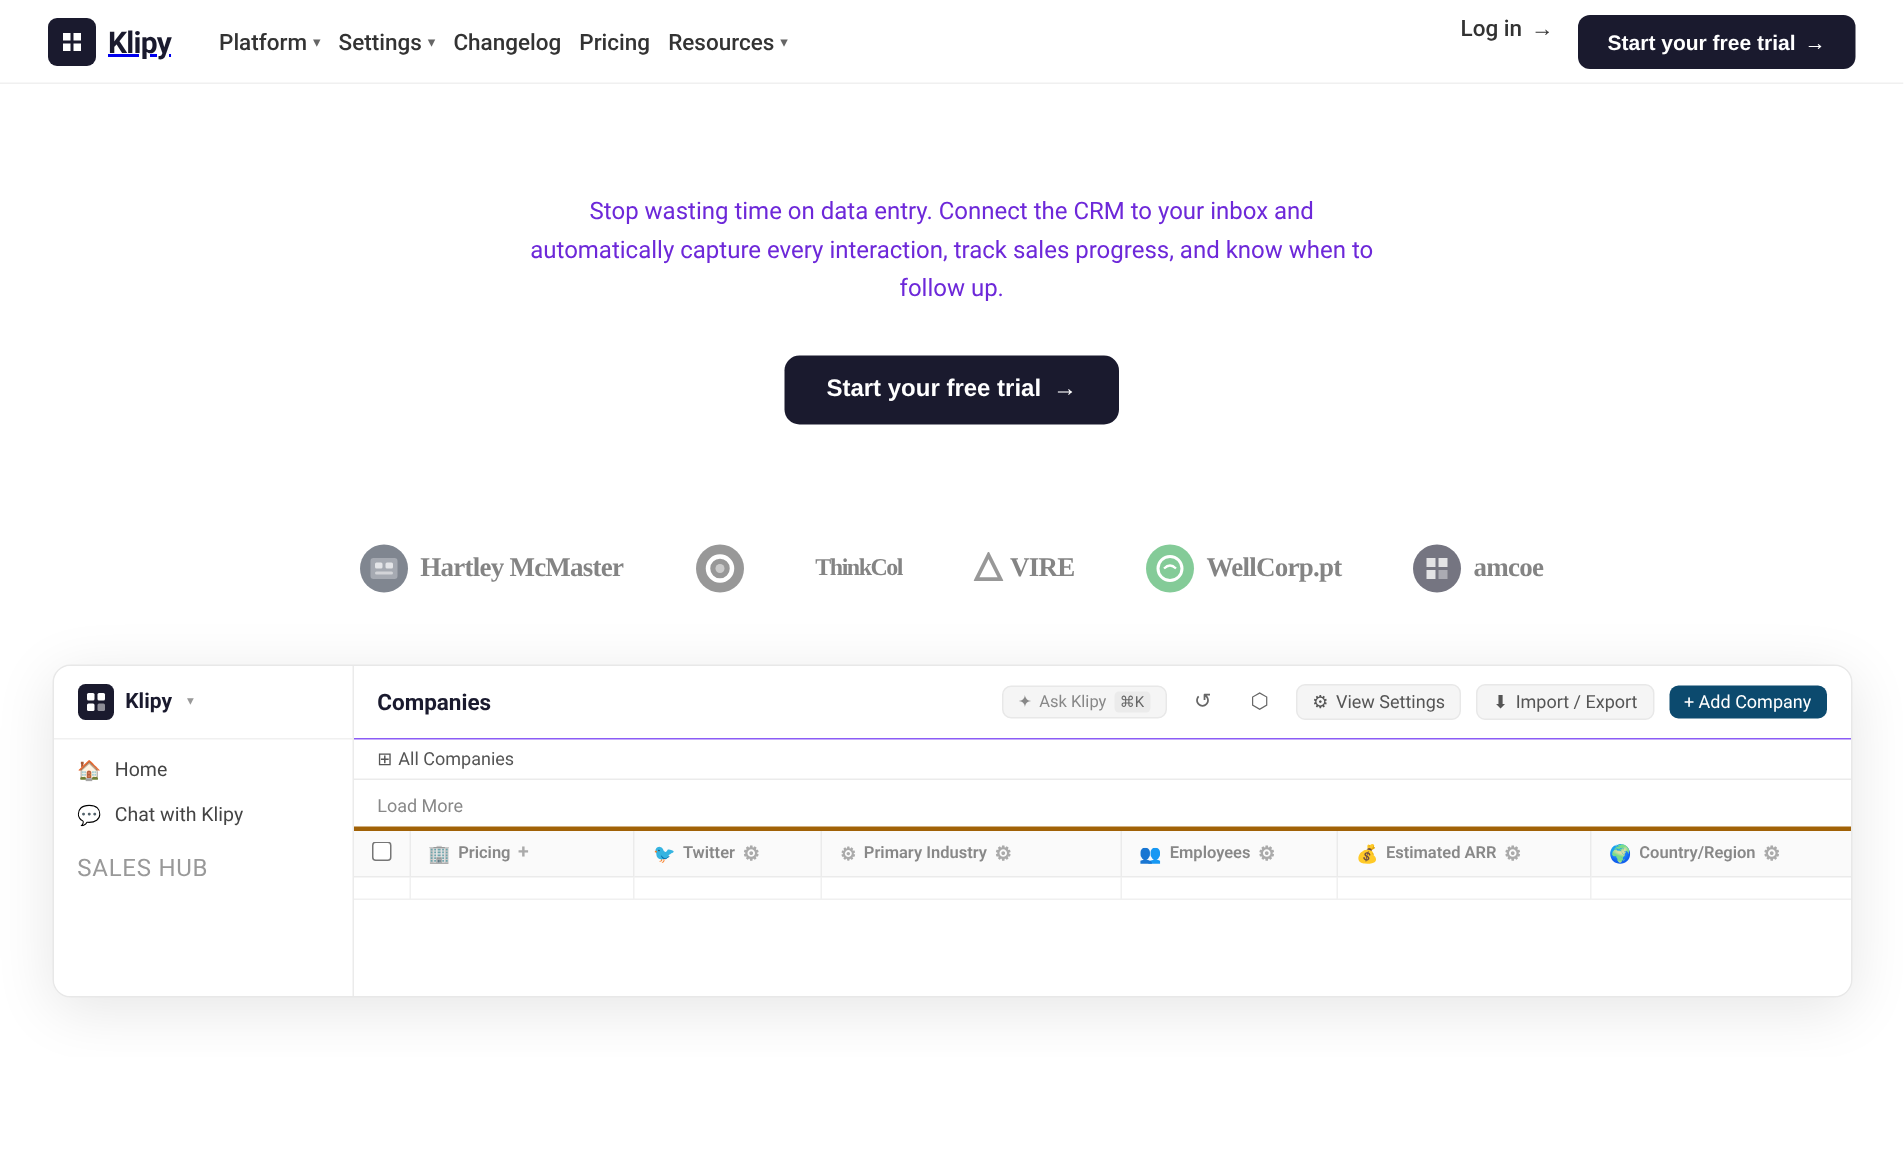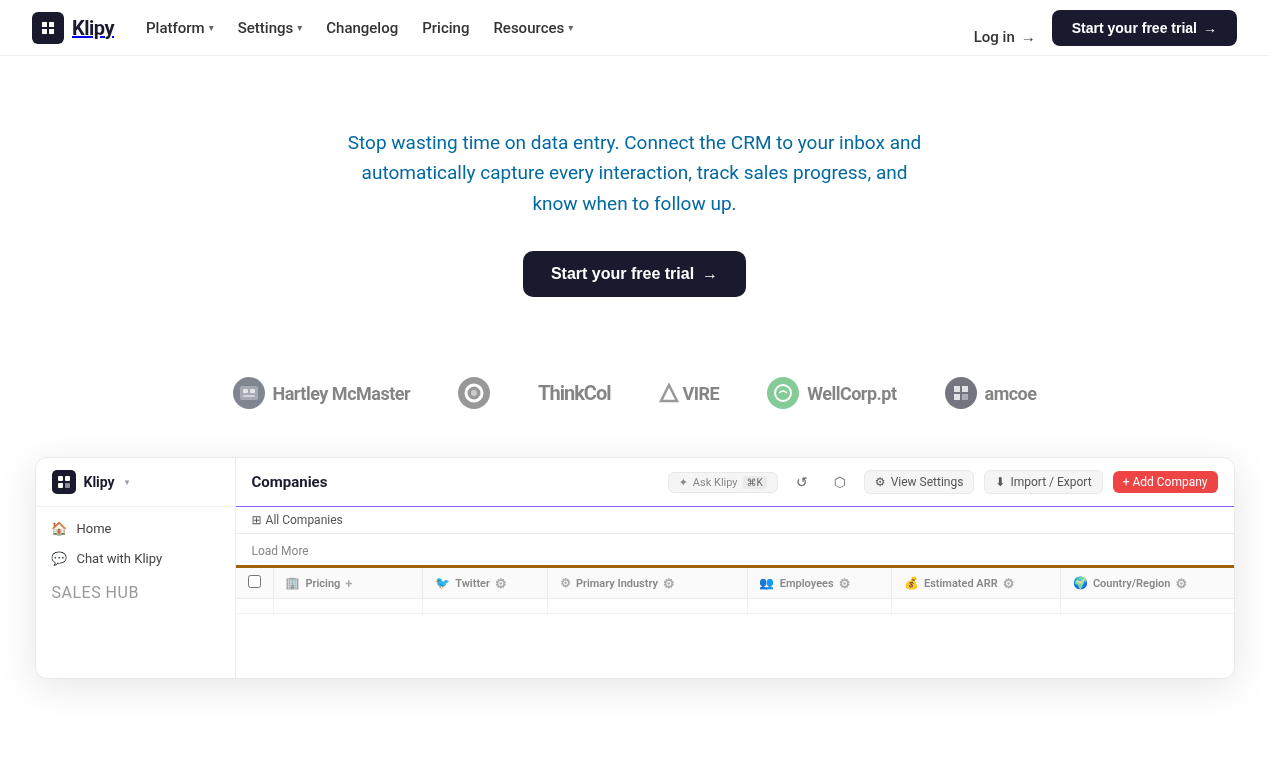--- a/index.html
+++ b/index.html
@@ -47,39 +47,39 @@
     }
     .logo-text {
       font-size: 20px;
       font-weight: 700;
       color: #1a1a2e;
       letter-spacing: -0.5px;
     }
     .nav-links {
       display: flex;
       align-items: center;
-      gap: 24px;
+      gap: 12px;
       list-style: none;
     }
     .nav-links li a {
       text-decoration: none;
       color: #333;
       font-size: 15px;
       font-weight: 500;
       display: flex;
       align-items: center;
       gap: 4px;
     }
     .chevron-icon {
       font-size: 10px;
       color: #666;
     }
     .nav-right {
       display: flex;
-      align-items: flex-end;
+      align-items: flex-start;
       gap: 16px;
     }
     .btn-login {
       text-decoration: none;
       color: #333;
       font-size: 15px;
       font-weight: 500;
       display: flex;
       align-items: center;
       gap: 6px;
@@ -120,22 +120,22 @@
       font-weight: 800;
       line-height: 1.05;
       color: #1a1a2e;
       letter-spacing: -2px;
       margin-bottom: 28px;
     }
     .hero-title-line2 .accent2 {
       color: #5b5bd6;
     }
     .hero-subtitle {
-      font-size: 19px;
-      color: #0369a1;
+      font-size: 16px;
+      color: #6d28d9;
       line-height: 1.6;
       max-width: 580px;
       margin: 0 auto 32px;
     }
     .hero-cta {
       display: inline-flex;
       align-items: center;
       gap: 8px;
       background: #1a1a2e;
       color: #fff;
@@ -155,20 +155,21 @@
       justify-content: center;
       gap: 48px;
       padding: 32px 32px 48px;
       flex-wrap: wrap;
     }
     .logo-brand {
       display: flex;
       align-items: center;
       gap: 8px;
       opacity: 0.6;
+      font-family: Liberation Serif, serif;
     }
     .logo-brand-text {
       font-size: 18px;
       font-weight: 700;
       color: #333;
       letter-spacing: -0.5px;
     }
     .logo-brand-icon {
       width: 32px;
       height: 32px;
@@ -293,21 +294,21 @@
       border-radius: 6px;
       padding: 4px 10px;
       cursor: pointer;
     }
     .toolbar-btn-primary {
       display: flex;
       align-items: center;
       gap: 5px;
       font-size: 12px;
       color: #fff;
-      background: #ef4444;
+      background: #0c4a6e;
       border: none;
       border-radius: 6px;
       padding: 4px 10px;
       cursor: pointer;
     }
     .sub-toolbar {
       display: flex;
       align-items: center;
       padding: 6px 16px;
       border-bottom: 1px solid #ebebeb;
@@ -489,21 +490,21 @@
   </div>
   <div class="logo-brand">
     <div class="logo-brand-icon" style="background:#555;border-radius:50%;">
       <svg width="22" height="22" viewBox="0 0 22 22">
         <circle cx="11" cy="11" r="8" stroke="#fff" stroke-width="3" fill="none"></circle>
         <circle cx="11" cy="11" r="3" fill="#fff" opacity="0.5"></circle>
       </svg>
     </div>
   </div>
   <div class="logo-brand">
-    <span class="logo-brand-text" style="font-size:20px;letter-spacing:-1px;">ThinkCol</span>
+    <span class="logo-brand-text" style="font-size:16px;letter-spacing:-1px;">ThinkCol</span>
   </div>
   <div class="logo-brand">
     <div style="display:flex;align-items:flex-start;gap:4px;">
       <svg width="20" height="20" viewBox="0 0 20 20">
         <polygon points="2,18 10,2 18,18" fill="none" stroke="#555" stroke-width="2.5"></polygon>
       </svg>
       <span class="logo-brand-text">VIRE</span>
     </div>
   </div>
   <div class="logo-brand">

